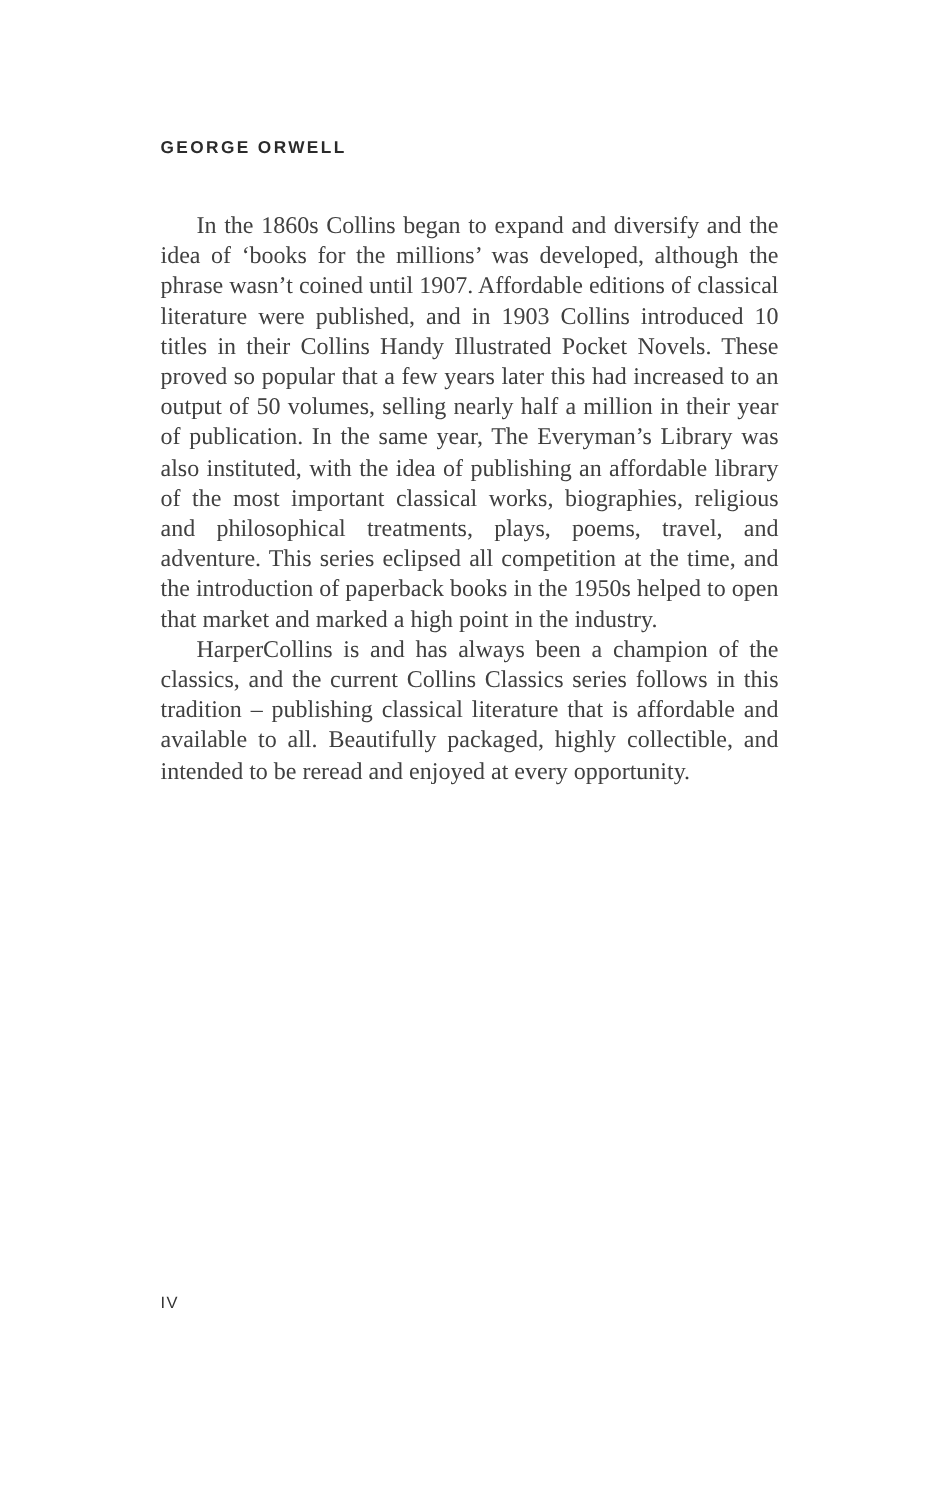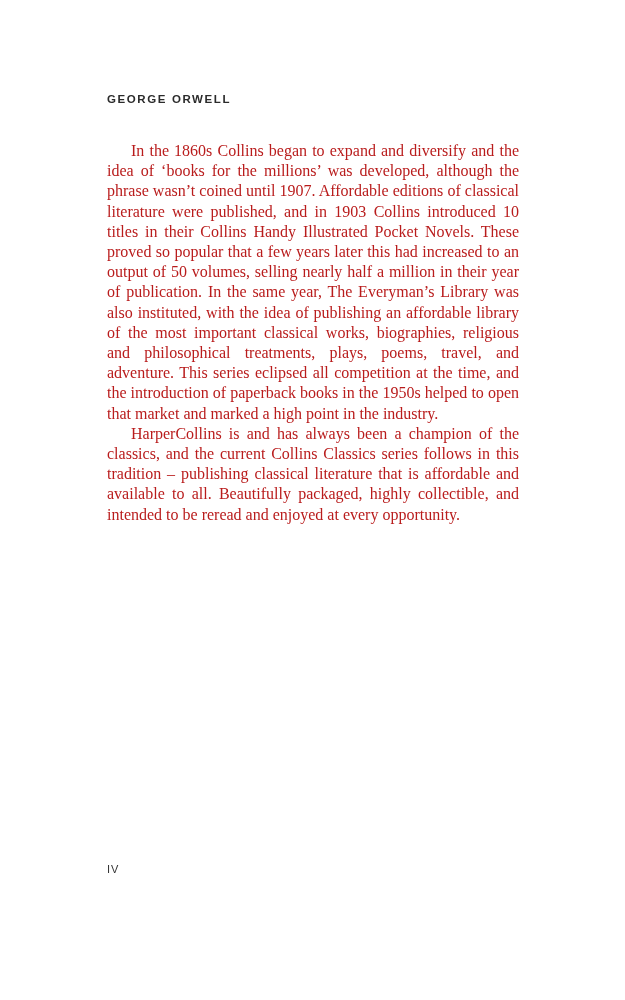--- a/index.html
+++ b/index.html
@@ -25,21 +25,21 @@
     letter-spacing: 1.6px;
     color: #2b2b2b;
   }
   .body-text {
     position: absolute;
     top: 141px;
     left: 107px;
     width: 412px;
     font-size: 16px;
     line-height: 20.2px;
-    color: #b91c1c;
+    color: #404040;
     text-align: justify;
     hyphens: auto;
     -webkit-hyphens: auto;
   }
   .body-text p {
     margin: 0;
     text-indent: 24px;
   }
   .folio {
     position: absolute;

